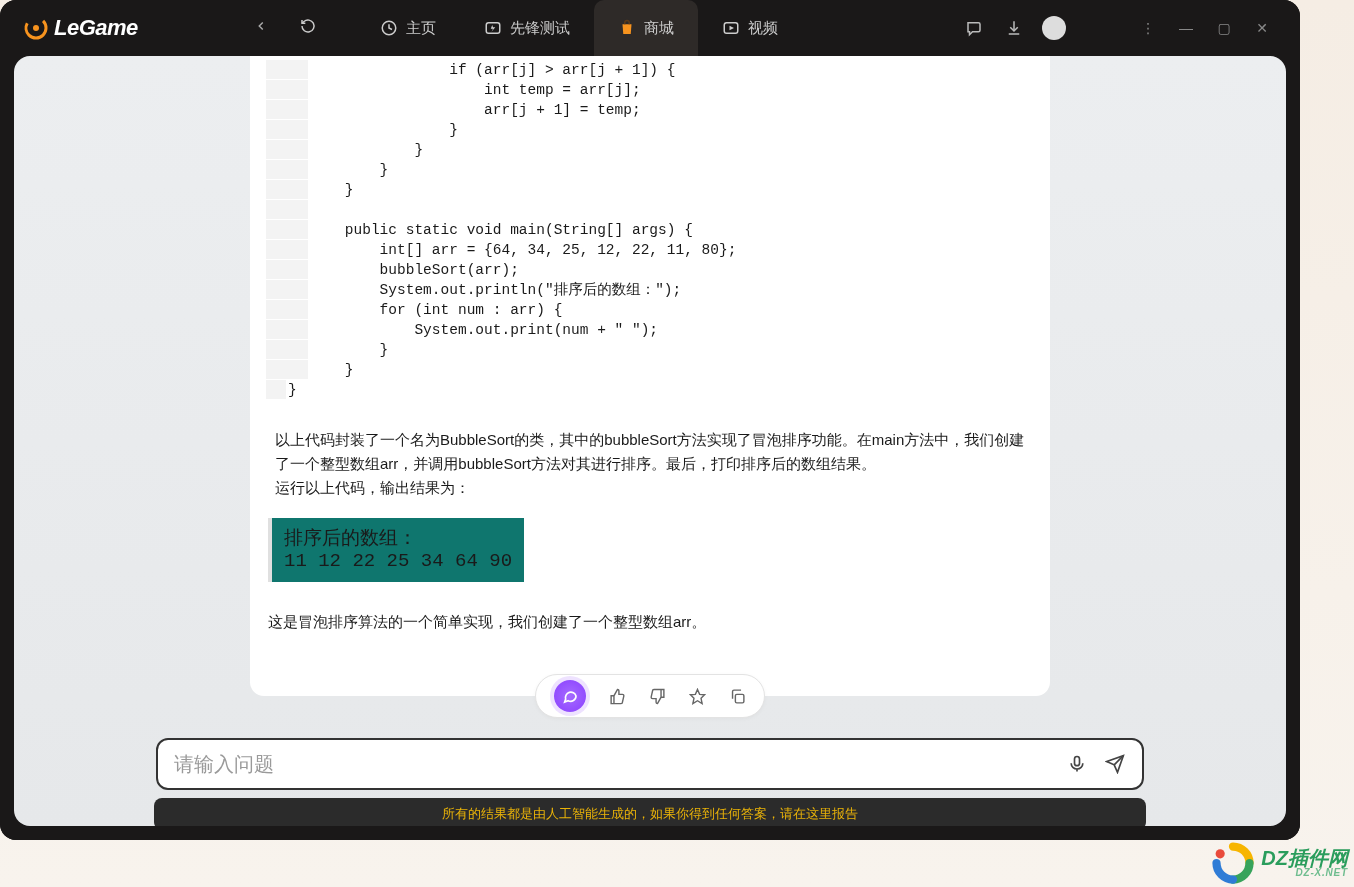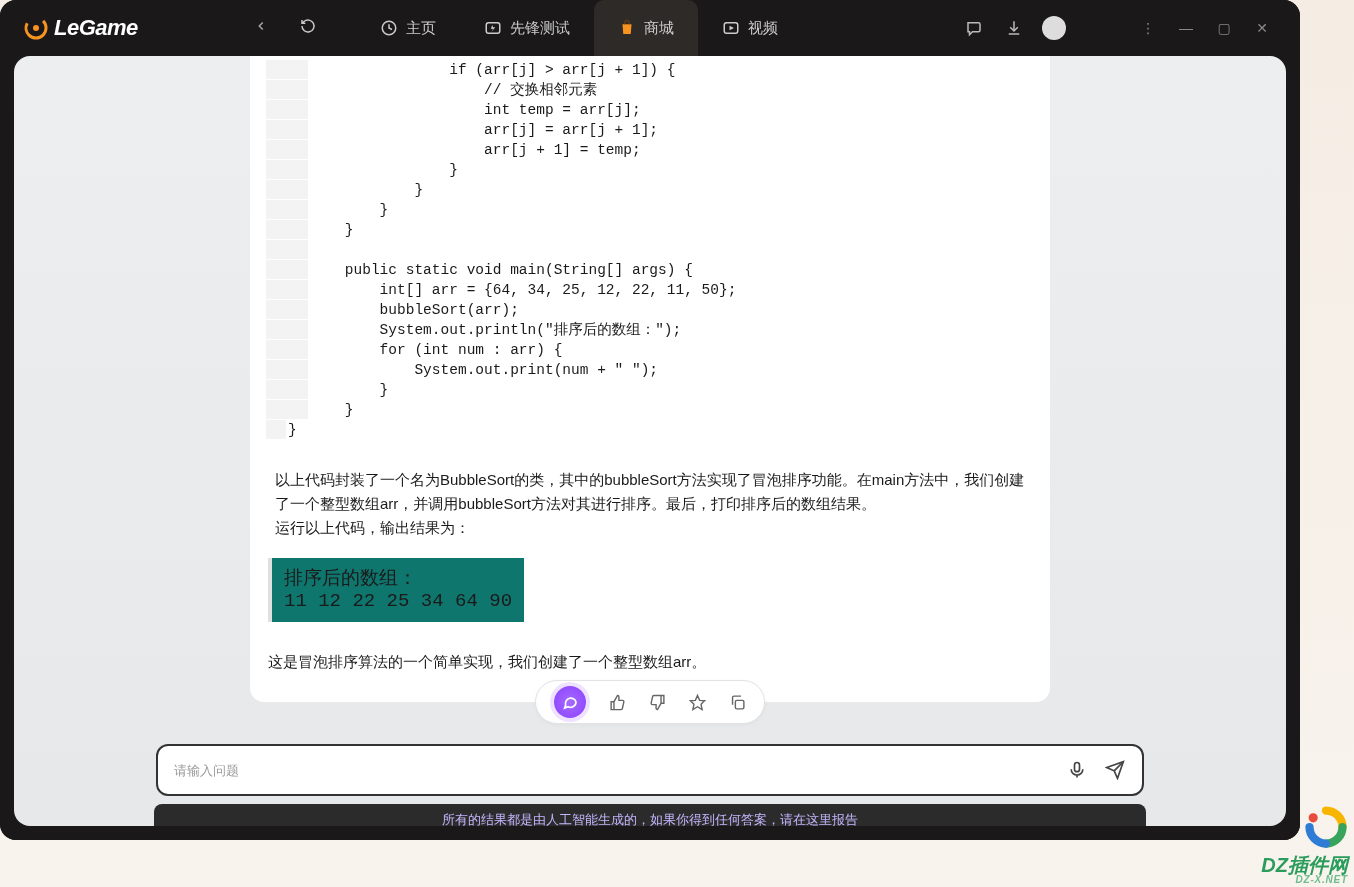--- a/index.html
+++ b/index.html
@@ -265,21 +265,21 @@
       border-radius: 12px;
       height: 52px;
       display: flex;
       align-items: center;
       padding: 0 16px;
     }
     .input-field {
       flex: 1;
       border: none;
       outline: none;
-      font-size: 13px;
+      font-size: 20px;
       color: #333;
       background: transparent;
     }
     .input-field::placeholder { color: #9a9a9a; }
     .input-icons {
       display: flex;
       gap: 16px;
       color: #555;
     }
     .input-icon {
@@ -288,35 +288,34 @@
       height:22px;
       display:flex;
       align-items:center;
       justify-content:center;
     }
 
     .footer-bar {
       margin: 8px auto 0;
       width: 992px;
       background: #2b2b2b;
-      color: #c4b5fd;
+      color: #eab308;
       font-size: 13px;
       text-align: center;
       padding: 7px 0;
       border-radius: 8px;
     }
 
     .watermark {
       position: absolute;
       right: 6px;
       bottom: 2px;
       display: flex;
-      align-items: flex-end;
+      align-items: center;
       gap: 6px;
-      flex-direction: column;
     }
     .wm-icon {
       width: 44px;
       height: 44px;
     }
     .wm-text {
       display: flex;
       flex-direction: column;
       line-height: 1;
     }
@@ -433,32 +432,24 @@
       <div class="chat-body">
         <div class="chat-card">
 
           <div class="code-block" id="codeblock">
               <div class="code-line">
                 <div class="gutter"></div>
                 <div class="cl-text">                if (arr[j] &gt; arr[j + 1]) {</div>
               </div>
               <div class="code-line">
                 <div class="gutter"></div>
-                <div class="cl-text">                    // 交换相邻元素</div>
-              </div>
-              <div class="code-line">
-                <div class="gutter"></div>
                 <div class="cl-text">                    int temp = arr[j];</div>
               </div>
               <div class="code-line">
                 <div class="gutter"></div>
-                <div class="cl-text">                    arr[j] = arr[j + 1];</div>
-              </div>
-              <div class="code-line">
-                <div class="gutter"></div>
                 <div class="cl-text">                    arr[j + 1] = temp;</div>
               </div>
               <div class="code-line">
                 <div class="gutter"></div>
                 <div class="cl-text">                }</div>
               </div>
               <div class="code-line">
                 <div class="gutter"></div>
                 <div class="cl-text">            }</div>
               </div>
@@ -473,21 +464,21 @@
               <div class="code-line">
                 <div class="gutter"></div>
                 <div class="cl-text">    </div>
               </div>
               <div class="code-line">
                 <div class="gutter"></div>
                 <div class="cl-text">    public static void main(String[] args) {</div>
               </div>
               <div class="code-line">
                 <div class="gutter"></div>
-                <div class="cl-text">        int[] arr = {64, 34, 25, 12, 22, 11, 50};</div>
+                <div class="cl-text">        int[] arr = {64, 34, 25, 12, 22, 11, 80};</div>
               </div>
               <div class="code-line">
                 <div class="gutter"></div>
                 <div class="cl-text">        bubbleSort(arr);</div>
               </div>
               <div class="code-line">
                 <div class="gutter"></div>
                 <div class="cl-text">        System.out.println("排序后的数组：");</div>
               </div>
               <div class="code-line">

